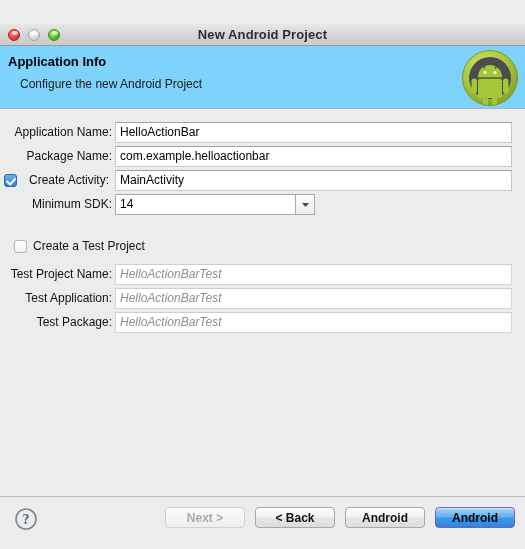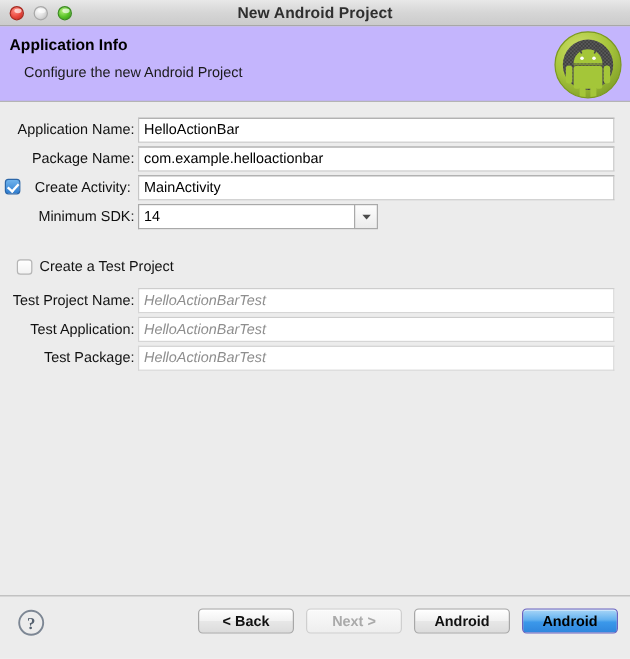--- a/index.html
+++ b/index.html
@@ -28,20 +28,21 @@
   
   .titlebar {
     position: relative;
     height: 22px;
     flex: 0 0 22px;
     background: linear-gradient(to bottom, #e8e8e8 0%, #d6d6d6 50%, #cbcbcb 100%);
     border-bottom: 1px solid #9a9a9a;
     display: flex;
     align-items: center;
     box-sizing: border-box;
+    margin-top: 24px;
   }
   .traffic {
     display: flex;
     gap: 8px;
     margin-left: 8px;
     align-items: center;
   }
   .light {
     width: 12px;
     height: 12px;
@@ -71,21 +72,21 @@
     font-weight: bold;
     color: #2f2f2f;
     letter-spacing: 0.1px;
     pointer-events: none;
   }
 
   
   .header {
     position: relative;
     flex: 0 0 63px;
-    background: #c4b5fd;
+    background: #7dd3fc;
     border-bottom: 1px solid #b4b4b4;
     box-sizing: border-box;
     padding: 6px 0 0 8px;
   }
   .header-title {
     font-size: 13px;
     font-weight: bold;
     color: #000;
     margin: 2px 0 0 0;
   }
@@ -122,21 +123,21 @@
     width: 115px;
     text-align: right;
     font-size: 12px;
     color: #111;
     padding-right: 3px;
     box-sizing: border-box;
     white-space: nowrap;
   }
   .row-label.with-check {
     display: flex;
-    align-items: flex-start;
+    align-items: flex-end;
     justify-content: flex-end;
     gap: 12px;
     padding-right: 6px;
   }
 
   .field {
     height: 21px;
     box-sizing: border-box;
     background: #ffffff;
     border: 1px solid;
@@ -384,20 +385,20 @@
   </div>
 
   <div class="footer">
     <div class="help-btn">
       <svg width="24" height="24" viewBox="0 0 24 24">
         <circle cx="12" cy="12" r="10" fill="none" stroke="#7d8794" stroke-width="1.6"></circle>
         <text x="12" y="17" text-anchor="middle" font-family="Liberation Serif, serif" font-size="14" font-weight="bold" fill="#55616f">?</text>
       </svg>
     </div>
     <div class="btn-group">
+      <div class="btn disabled">Next &gt;</div>
       <div class="btn">&lt; Back</div>
-      <div class="btn disabled">Next &gt;</div>
       <div class="btn">Android</div>
       <div class="btn primary">Android</div>
     </div>
   </div>
 
 </div>
 
 </body></html>

